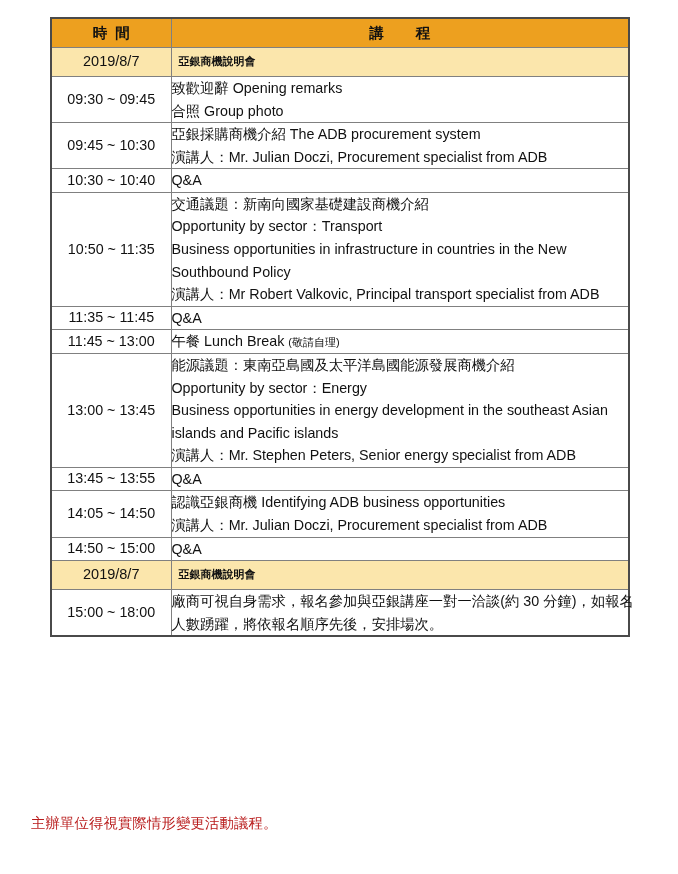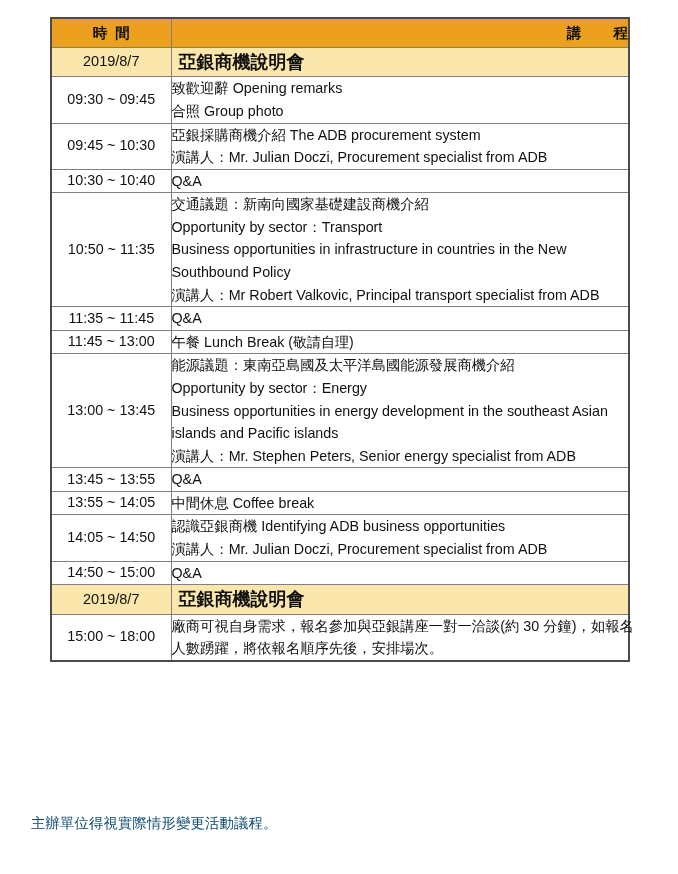--- a/index.html
+++ b/index.html
@@ -54,37 +54,37 @@
     font-size: 14.5px;
     color: #111111;
     text-align: center;
     letter-spacing: 0;
   }
   .hdr-spaced {
     letter-spacing: 0;
     display: inline-block;
     white-space: pre;
   }
-  .hdr-row th.th-prog { text-align: right; margin-left: 48px; }
+  .hdr-row th.th-prog { text-align: center; margin-left: 48px; }
 
   
   .date-row td {
     background: #fbe6ac;
     height: 28px;
     margin-top: 11px;
   }
   .date-row td.time-cell {
     text-align: center;
     font-size: 14.5px;
     font-weight: normal;
     color: #111111;
   }
   .date-row td.prog-cell {
     font-weight: bold;
-    font-size: 18px;
+    font-size: 11px;
     color: #111111;
     padding-left: 7px;
     text-align: left;
   }
 
   
   .time-cell {
     text-align: center;
     font-size: 14.3px;
     color: #111111;
@@ -96,29 +96,29 @@
     font-size: 14.3px;
     color: #111111;
     padding: 4px 3px 4px 7px;
     line-height: 1.58;
   }
   .prog-cell .line {
     display: block;
     white-space: nowrap;
   }
   .small-note {
-    font-size: 14px;
+    font-size: 11px;
   }
 
   .footnote {
     position: absolute;
     left: 31px;
     top: 814px;
     font-size: 14.3px;
-    color: #0c4a6e;
+    color: #b91c1c;
     letter-spacing: 0.2px;
   }
 </style>
 </head>
 <body>
 
 <div class="page">
 
   <table class="agenda-table">
     <colgroup>
@@ -194,26 +194,20 @@
             <span class="line">演講人：Mr. Stephen Peters, Senior energy specialist from ADB</span>
           </td>
         </tr>
         <tr class="item-row">
           <td class="time-cell">13:45 ~ 13:55</td>
           <td class="prog-cell">
             <span class="line">Q&amp;A</span>
           </td>
         </tr>
         <tr class="item-row">
-          <td class="time-cell">13:55 ~ 14:05</td>
-          <td class="prog-cell">
-            <span class="line">中間休息  Coffee break</span>
-          </td>
-        </tr>
-        <tr class="item-row">
           <td class="time-cell">14:05 ~ 14:50</td>
           <td class="prog-cell">
             <span class="line">認識亞銀商機  Identifying ADB business opportunities</span>
             <span class="line">演講人：Mr. Julian Doczi, Procurement specialist from ADB</span>
           </td>
         </tr>
         <tr class="item-row">
           <td class="time-cell">14:50 ~ 15:00</td>
           <td class="prog-cell">
             <span class="line">Q&amp;A</span>

